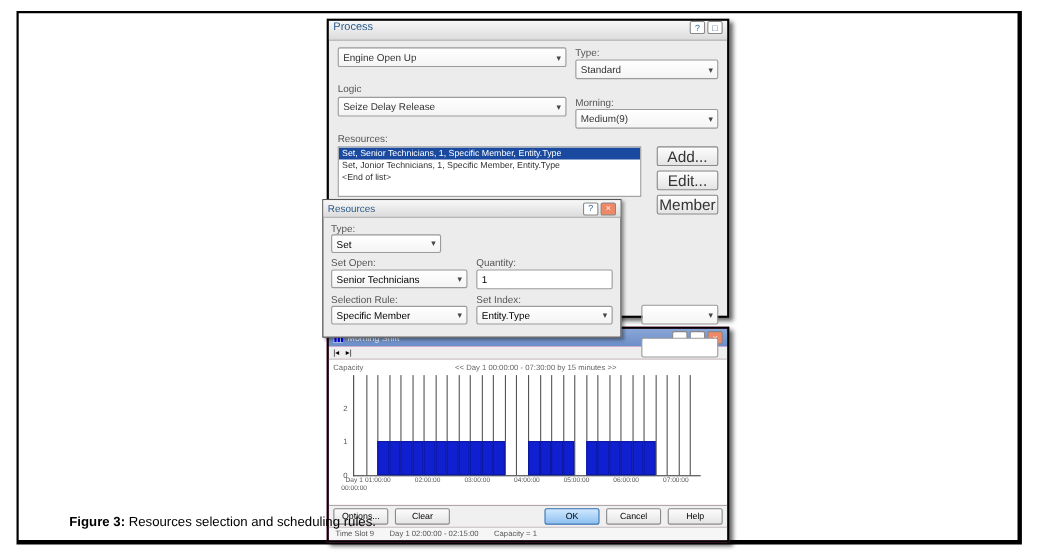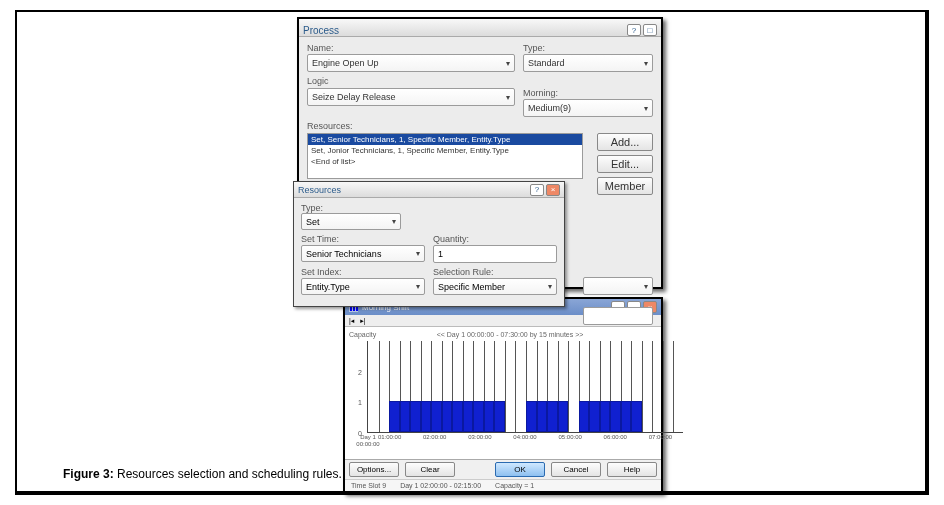--- a/index.html
+++ b/index.html
@@ -3,51 +3,51 @@
 <meta charset="utf-8">
 <style>
   * { box-sizing: border-box; font-family: "Segoe UI", Tahoma, sans-serif; }
   body { margin: 0; padding: 0; background: #fff; width: 944px; height: 505px; position: relative; }
   .outer-frame { position: absolute; left: 15px; top: 10px; width: 914px; height: 485px; border: 2px solid #000; border-right-width: 4px; border-bottom-width: 4px; }
   .content-area { position: absolute; left: 280px; top: 5px; width: 366px; }
   .caption { position: absolute; left: 46px; bottom: 10px; font-size: 12px; }
 
   
   .dlg { border: 2px solid #000; box-shadow: 3px 3px 4px rgba(0,0,0,.6); background: #ececec; margin-bottom: 8px; position: relative; }
-  .titlebar { height: 18px; background: linear-gradient(#f8f8f8,#dcdcdc); border-bottom: 1px solid #aaa; display: flex; align-items: flex-end; padding: 0 4px; font-size: 10px; color: #2a5a8a; }
+  .titlebar { height: 18px; background: linear-gradient(#f8f8f8,#dcdcdc); border-bottom: 1px solid #aaa; display: flex; align-items: flex-start; padding: 0 4px; font-size: 10px; color: #2a5a8a; }
   .titlebar .spacer { flex: 1; }
   .winbtns { display: flex; gap: 2px; }
   .winbtn { width: 14px; height: 12px; border: 1px solid #888; border-radius: 2px; font-size: 8px; display: flex; align-items: center; justify-content: center; background: #fff; }
   .winbtn.close { background: #e86; color: #fff; }
 
   .dlg-body { padding: 6px 8px 8px 8px; font-size: 9px; color: #333; }
   .row { display: flex; gap: 8px; margin-bottom: 4px; }
   .col { flex: 1; display: flex; flex-direction: column; gap: 1px; }
   .lbl { font-size: 9px; color: #555; }
   .combo, .txt { height: 18px; background: linear-gradient(#fff,#f4f4f4); border: 1px solid #9b9b9b; border-radius: 2px; display: flex; align-items: center; padding: 0 4px; position: relative; font-size: 9px; }
   .combo::after { content: "▾"; position: absolute; right: 4px; font-size: 8px; color: #444; }
   .section-lbl { font-size: 9px; color: #555; margin: 4px 0 2px 0; }
   .listbox { background: #fff; border: 1px solid #9b9b9b; height: 46px; overflow: hidden; font-size: 8px; }
   .listrow { padding: 1px 3px; white-space: nowrap; }
   .listrow.sel { background: #1a4aa0; color: #fff; }
   .btncol { display: flex; flex-direction: column; gap: 4px; margin-left: 6px; }
-  .btn { height: 18px; min-width: 56px; background: linear-gradient(#fdfdfd,#e4e4e4); border: 1px solid #888; border-radius: 2px; font-size: 11px; display: flex; align-items: center; justify-content: center; }
+  .btn { height: 18px; min-width: 56px; background: linear-gradient(#fdfdfd,#e4e4e4); border: 1px solid #888; border-radius: 2px; font-size: 14px; display: flex; align-items: center; justify-content: center; }
 
   
   .subdlg { position: absolute; left: -6px; top: 162px; width: 272px; background: #ececec; border: 1px solid #444; box-shadow: 2px 2px 3px rgba(0,0,0,.4); z-index: 5; }
   .sub-titlebar { height: 16px; background: linear-gradient(#f8f8f8,#dcdcdc); border-bottom: 1px solid #aaa; display: flex; align-items: center; padding: 0 4px; font-size: 9px; color: #2a5a8a; }
   .sub-titlebar .spacer { flex: 1; }
   .sub-body { padding: 5px 7px 7px 7px; font-size: 9px; }
   .sub-body .combo { height: 17px; }
 
   
   .help-row { display: flex; justify-content: flex-end; margin-top: 6px; gap: 6px; }
 
   
-  .schedwin { border: 2px solid #000; box-shadow: 3px 3px 4px rgba(0,0,0,.6); background: #ec4899; margin-left: 46px; }
+  .schedwin { border: 2px solid #000; box-shadow: 3px 3px 4px rgba(0,0,0,.6); background: #ec4899; }
   .sched-titlebar { height: 16px; background: linear-gradient(#8aa6d6,#6b8ec8); color: #fff; font-size: 8px; display: flex; align-items: center; padding: 0 4px; }
   .sched-titlebar .spacer { flex: 1; }
   .sched-toolbar { height: 12px; background: #eee; border-bottom: 1px solid #bbb; font-size: 7px; padding-left: 4px; display: flex; align-items: center; gap: 6px; }
   .sched-chart { position: relative; height: 132px; background: #fff; padding: 4px 8px 0 22px; }
   .sched-subtitle { text-align: center; font-size: 7px; color: #666; height: 10px; }
   .axis-ylabel { position: absolute; left: 4px; top: 4px; font-size: 7px; color: #666; }
   .plot { position: relative; height: 92px; border-left: 1px solid #444; border-bottom: 1px solid #444; }
   .grid-v { position: absolute; top: 0; bottom: 0; border-left: 1px solid #555; }
   .ytick { position: absolute; left: -10px; font-size: 7px; color: #555; transform: translateY(-50%); }
   .bar { position: absolute; bottom: 0; background: #1020d0; border: 1px solid #0a18a0; }
@@ -72,21 +72,20 @@
         <span class="spacer"></span>
         <div class="winbtns">
           <span class="winbtn">?</span>
           <span class="winbtn">□</span>
         </div>
       </div>
       <div class="dlg-body">
 
         <div class="row">
           <div class="col" style="flex:1.6">
-            <span class="lbl">Name:</span>
             <div class="combo">
                 <span>Engine Open Up</span>
               </div>
           </div>
           <div class="col">
             <span class="lbl">Type:</span>
             <div class="combo">
                 <span>Standard</span>
               </div>
           </div>
@@ -149,44 +148,44 @@
           </div>
         </div>
         <div class="sub-body">
           <span class="lbl">Type:</span>
           <div class="combo" style="width:100px;margin-bottom:4px">
               <span>Set</span>
             </div>
 
           <div class="row">
             <div class="col">
-              <span class="lbl">Set Time:</span>
+              <span class="lbl">Set Open:</span>
               <div class="combo">
                   <span>Senior Technicians</span>
                 </div>
             </div>
             <div class="col">
               <span class="lbl">Quantity:</span>
               <div class="txt" style="background:#fff">
                   <span>1</span>
                 </div>
             </div>
           </div>
 
           <div class="row" style="margin-top:2px">
             <div class="col">
+              <span class="lbl">Selection Rule:</span>
+              <div class="combo">
+                  <span>Specific Member</span>
+                </div>
+            </div>
+            <div class="col">
               <span class="lbl">Set Index:</span>
               <div class="combo">
                   <span>Entity.Type</span>
-                </div>
-            </div>
-            <div class="col">
-              <span class="lbl">Selection Rule:</span>
-              <div class="combo">
-                  <span>Specific Member</span>
                 </div>
             </div>
           </div>
         </div>
       </div>
     </div>
 
     <div class="schedwin">
       <div class="sched-titlebar">
         <span style="margin-right:4px">

